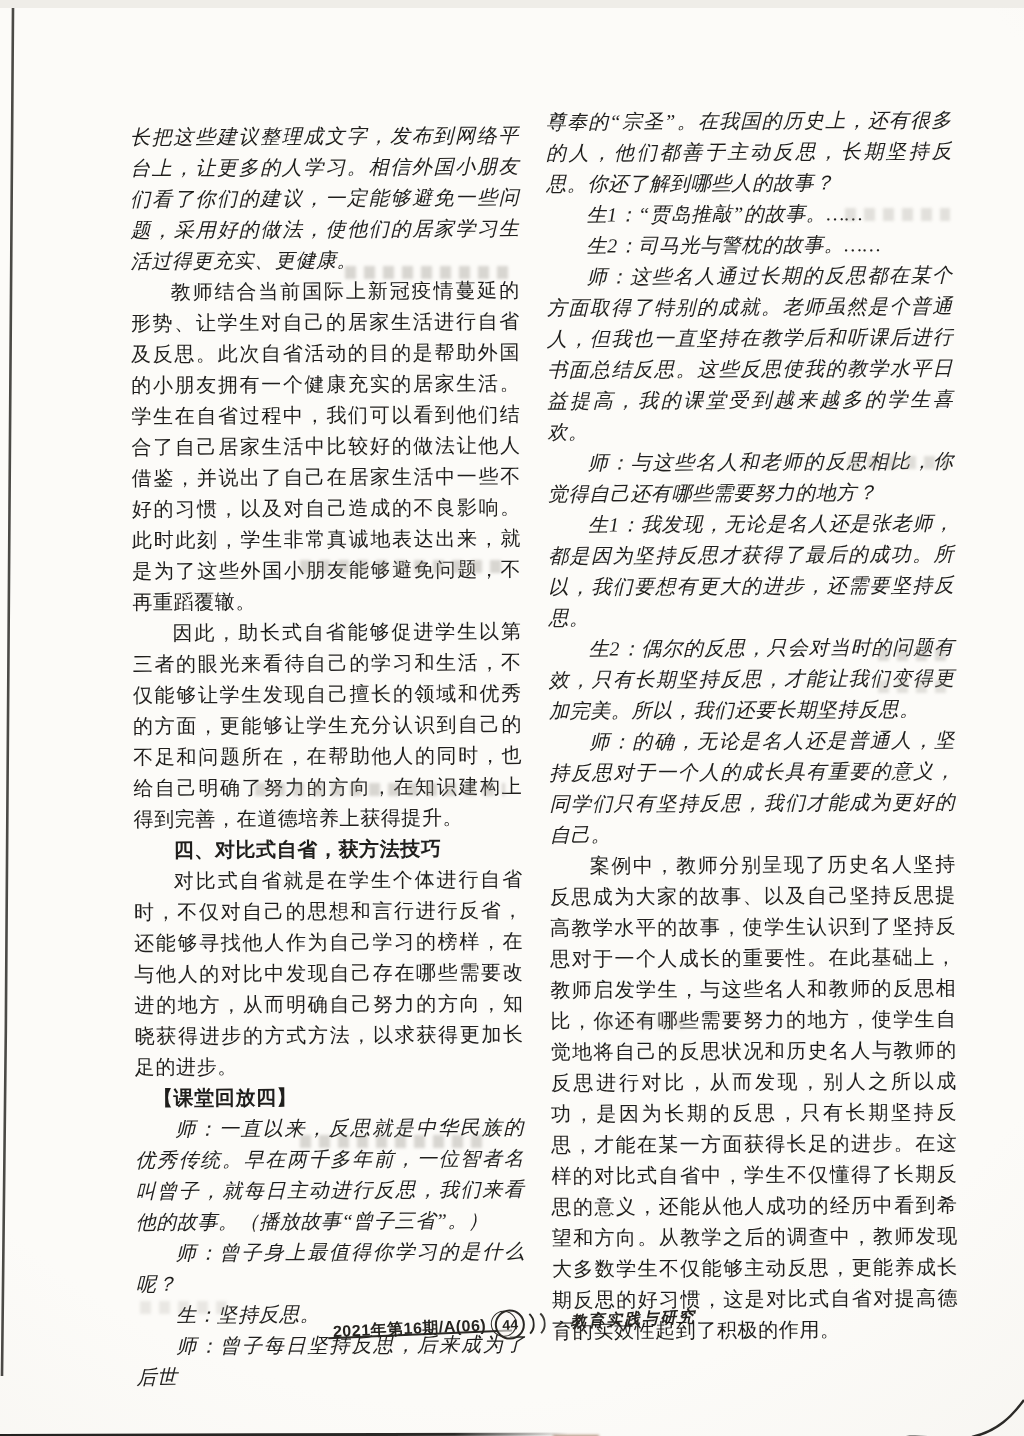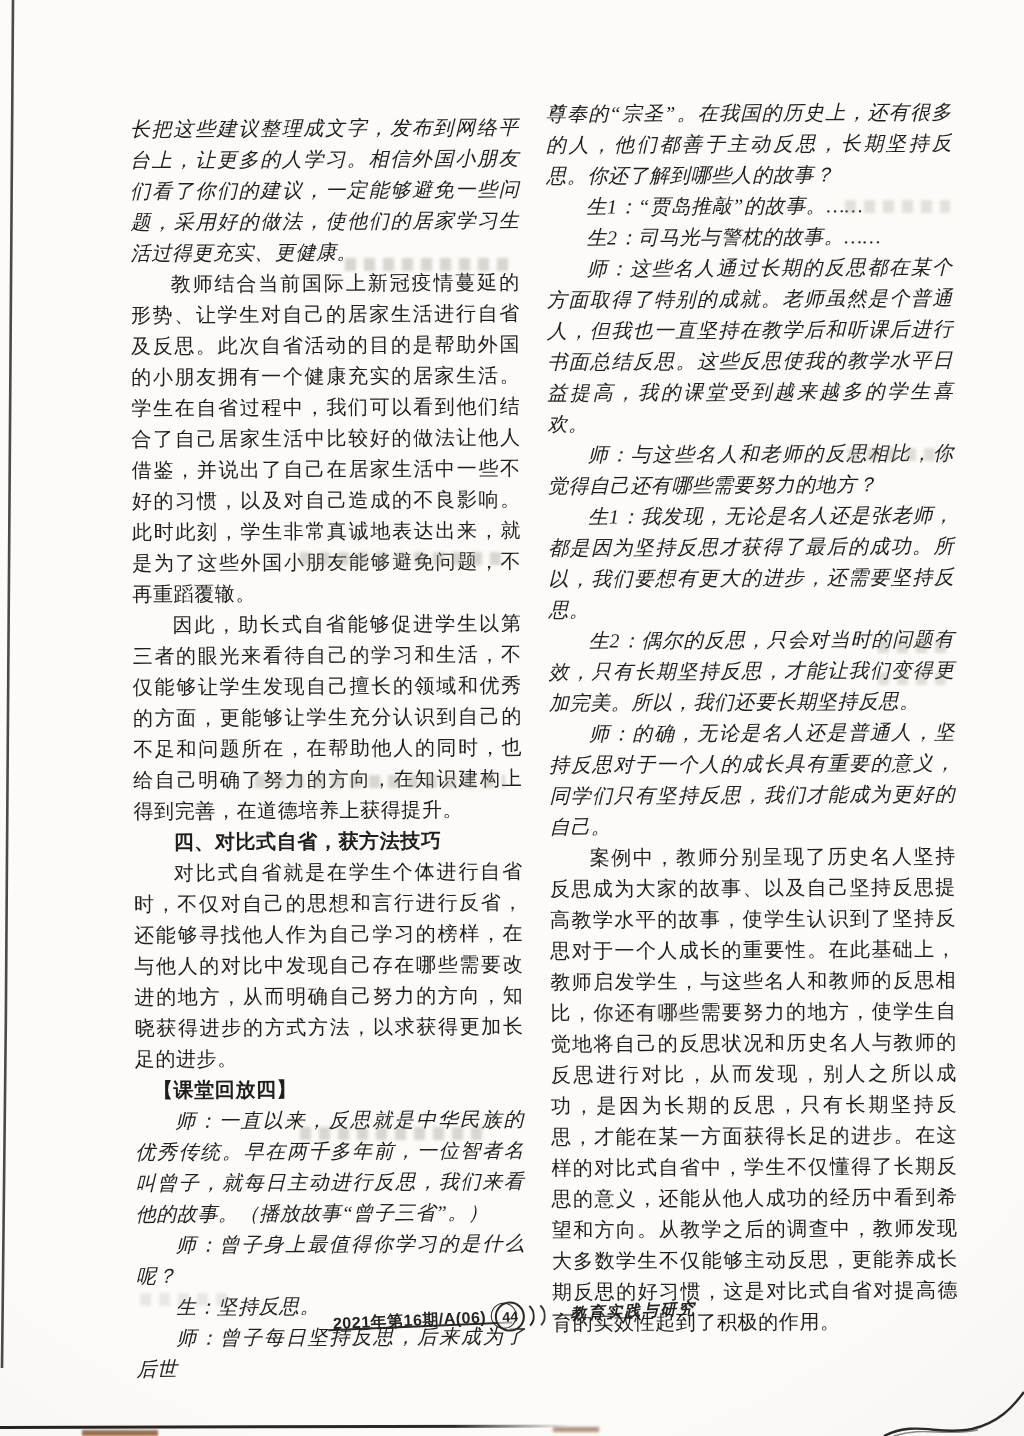--- a/index.html
+++ b/index.html
@@ -5,20 +5,21 @@
   html,body { margin:0; padding:0; }
   body {
     width:1024px; height:1436px; position:relative; overflow:hidden;
     background:#efede8;
     font-family:"Liberation Serif", serif;
   }
   .page {
     position:absolute; inset:0;
     background:
       radial-gradient(130% 105% at 45% 40%, #fcfbf8 55%, #f3f1ec 88%, #eceae4 100%);
+    margin-top: 8px;
   }
   
   .spine-svg, .corner-svg { position:absolute; pointer-events:none; }
   .bottom-edge {
     position:absolute; left:0; top:1426px; width:568px; height:3px;
     background:linear-gradient(90deg,#232220 0%, #2b2a27 80%, rgba(43,42,39,0) 100%);
     transform:rotate(-0.15deg); transform-origin:left center;
   }
   .brown-a { position:absolute; left:82px; top:1430px; width:76px; height:6px;
     background:#8a5a36; filter:blur(1.2px); opacity:.85; }

